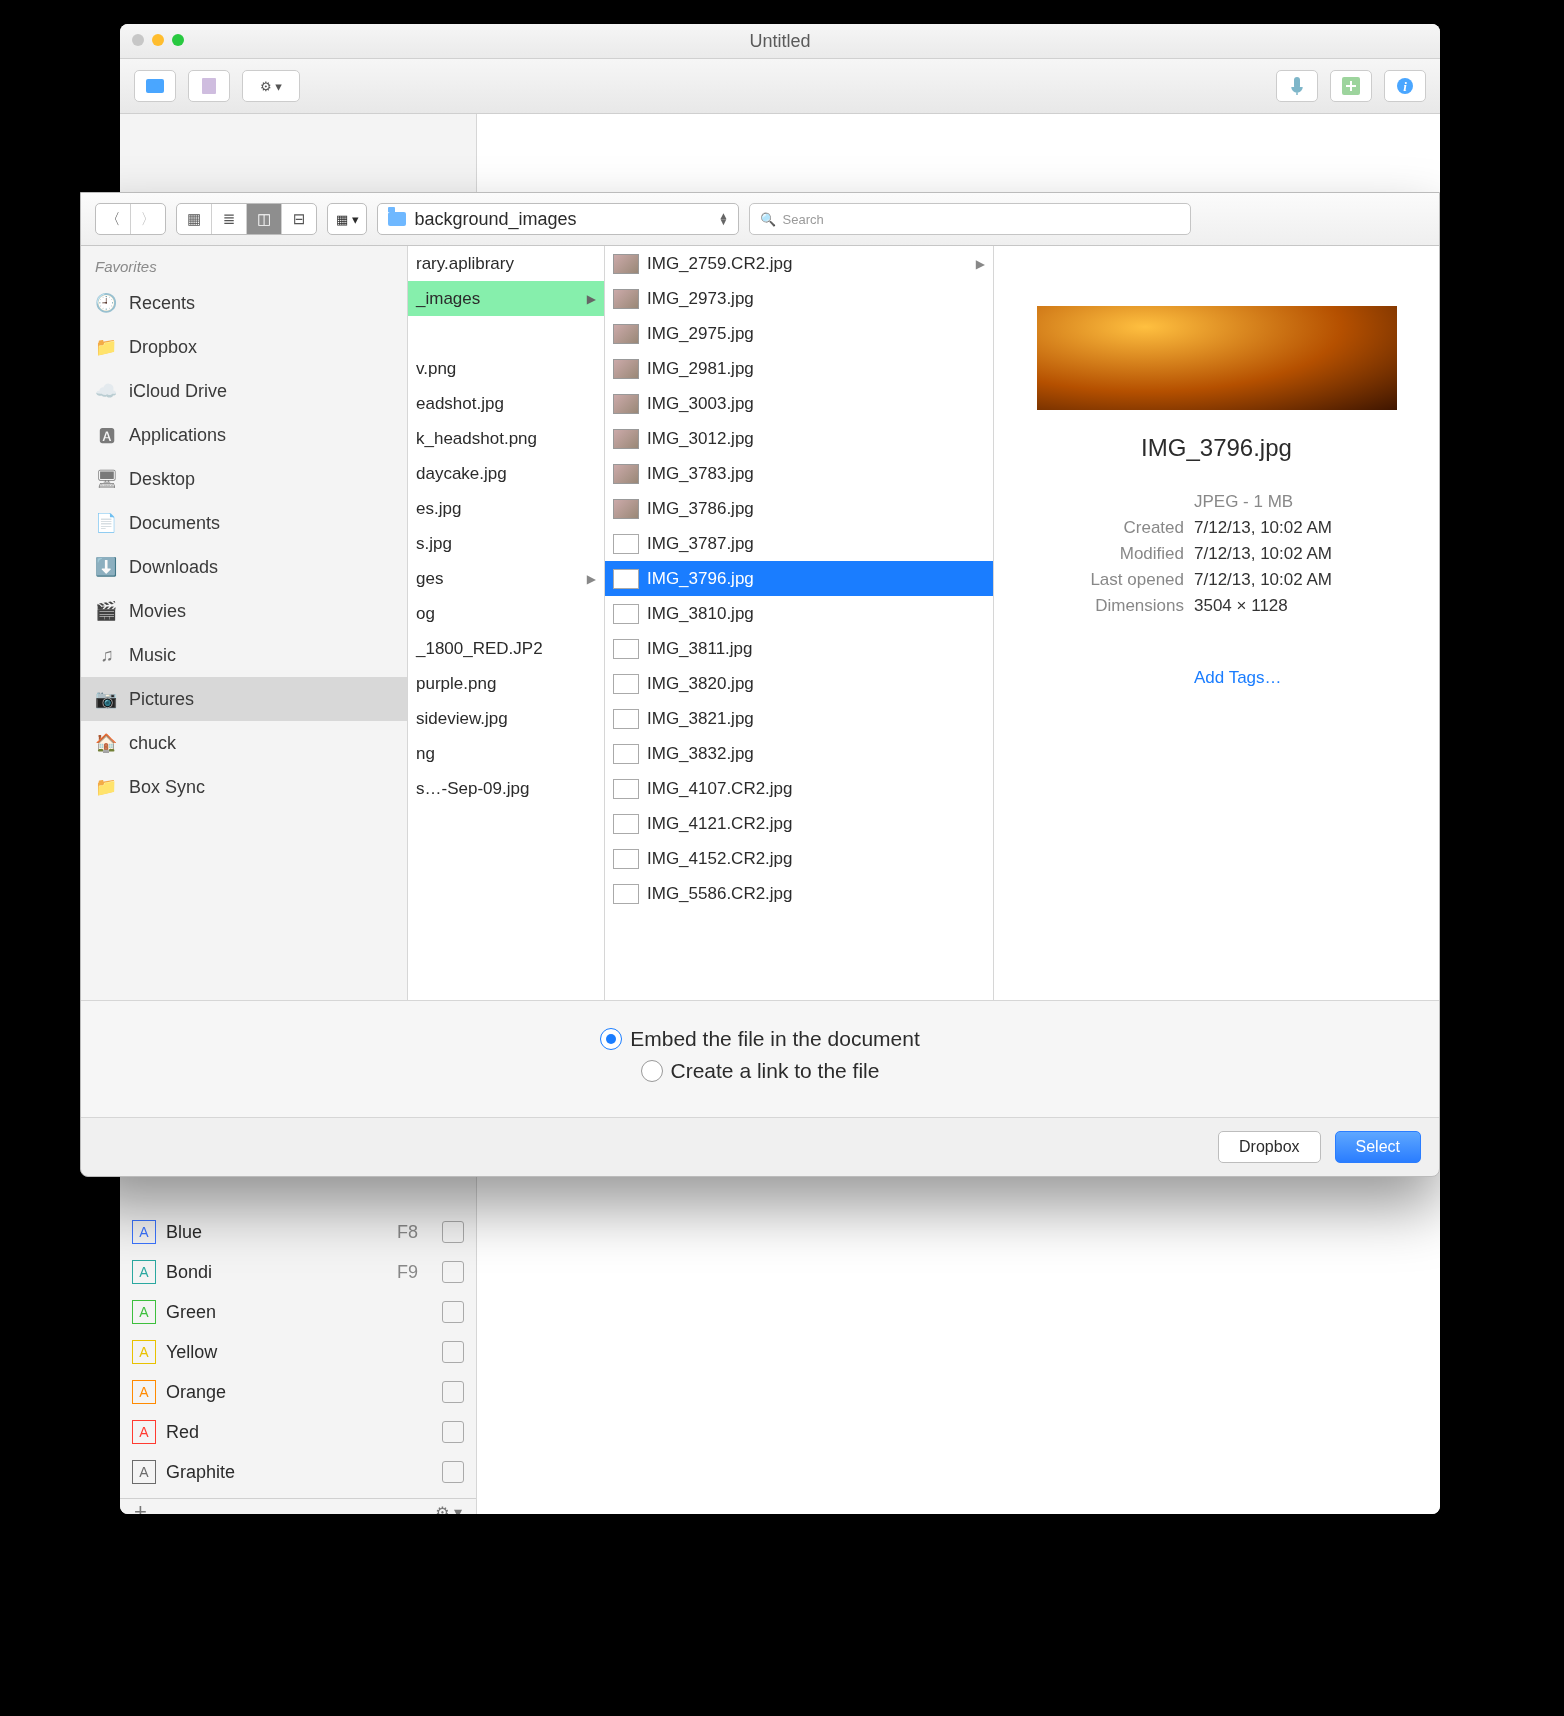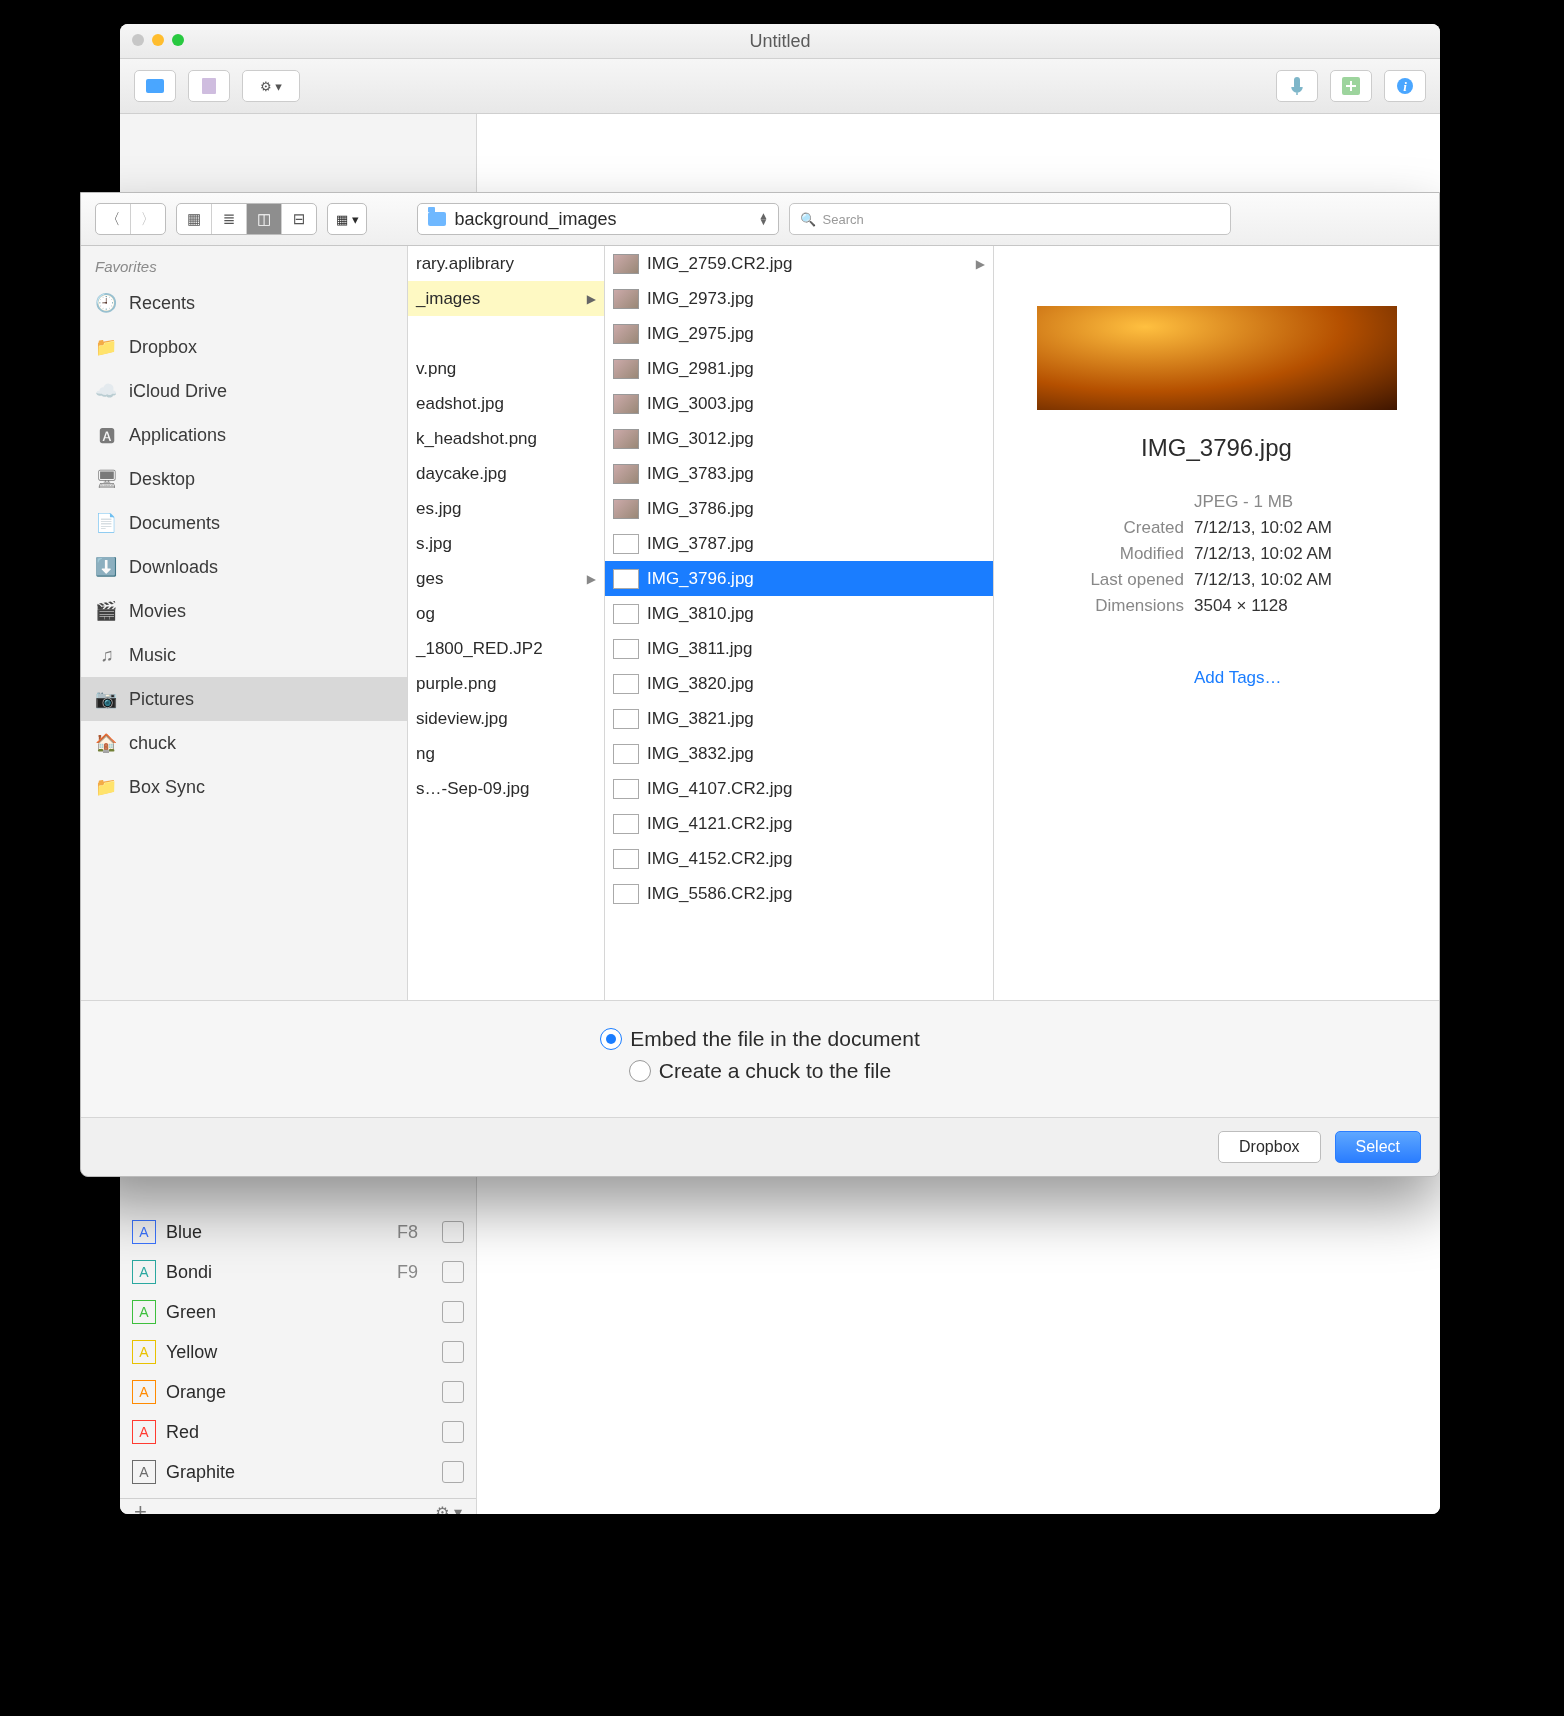--- a/index.html
+++ b/index.html
@@ -48,21 +48,21 @@
   .dlg-body{flex:1;display:flex;background:#fff;overflow:hidden;}
   .sidebar{width:326px;background:#f4f4f4;border-right:1px solid #d6d6d6;overflow-y:auto;}
   .sb-head{font-size:15px;color:#8a8a8a;padding:12px 14px 6px;font-style:italic;}
   .sb-item{display:flex;align-items:center;height:44px;padding:0 14px;font-size:18px;color:#3a3a3a;gap:10px;}
   .sb-item.selected{background:#d8d8d8;}
   .sb-icon{width:24px;display:flex;align-items:center;justify-content:center;color:#7a7a7a;}
   .col{border-right:1px solid #d6d6d6;overflow-y:auto;display:flex;flex-direction:column;}
   .col1{width:196px;}
   .col2{width:388px;}
   .col-row{display:flex;align-items:center;height:35px;padding:0 8px;font-size:17px;gap:8px;white-space:nowrap;}
-  .col-row.selected{background:#fef9c3;justify-content:space-between;}
+  .col-row.selected{background:#86efac;justify-content:space-between;}
   .col-row.hl{background:#1a7dff;color:#fff;}
   .arrow{margin-left:auto;color:#888;font-size:12px;}
   .col-row.selected .arrow{color:#666;}
   .thumb{width:24px;height:18px;background:linear-gradient(135deg,#caa 0,#987 100%);border:1px solid #999;flex-shrink:0;}
   .thumb.doc{background:#fff;border:1px solid #aaa;position:relative;}
   .preview{flex:1;padding:20px;display:flex;flex-direction:column;align-items:center;}
   .preview-img{width:360px;height:104px;background:radial-gradient(ellipse at 30% 20%, #ffc040 0%, #b55000 55%, #3e1500 100%);margin:40px 0 24px;}
   .preview-name{font-size:24px;margin-bottom:30px;}
   .meta{width:100%;font-size:17px;}
   .meta-row{display:flex;margin-bottom:6px;}
@@ -179,21 +179,21 @@
       <div class="sbtn">〈</div>
       <div class="sbtn disabled">〉</div>
     </div>
     <div class="seg">
       <div class="sbtn">▦</div>
       <div class="sbtn">≣</div>
       <div class="sbtn active">◫</div>
       <div class="sbtn">⊟</div>
     </div>
     <div class="popbtn" style="padding:0 8px;">▦ ▾</div>
-    <div class="popbtn" style="min-width:340px;margin-left:40px;">
+    <div class="popbtn" style="min-width:340px;">
       <span class="folder-ic"></span>
       <span style="font-size:18px;">background_images</span>
       <span class="updown">▲<br>▼</span>
     </div>
     <div class="search">
       <span>🔍</span>
       <span>Search</span>
     </div>
   </div>
   <div class="dlg-body">
@@ -412,21 +412,21 @@
       </div>
     </div>
   </div>
   <div class="dlg-options">
     <div class="radio-row">
       <span class="radio on"></span>
       <span>Embed the file in the document</span>
     </div>
     <div class="radio-row">
       <span class="radio"></span>
-      <span>Create a chuck to the file</span>
+      <span>Create a link to the file</span>
     </div>
   </div>
   <div class="dlg-buttons">
     <div class="btn">
         <span>Dropbox</span>
       </div>
     <div class="btn primary">
         <span>Select</span>
       </div>
   </div>

